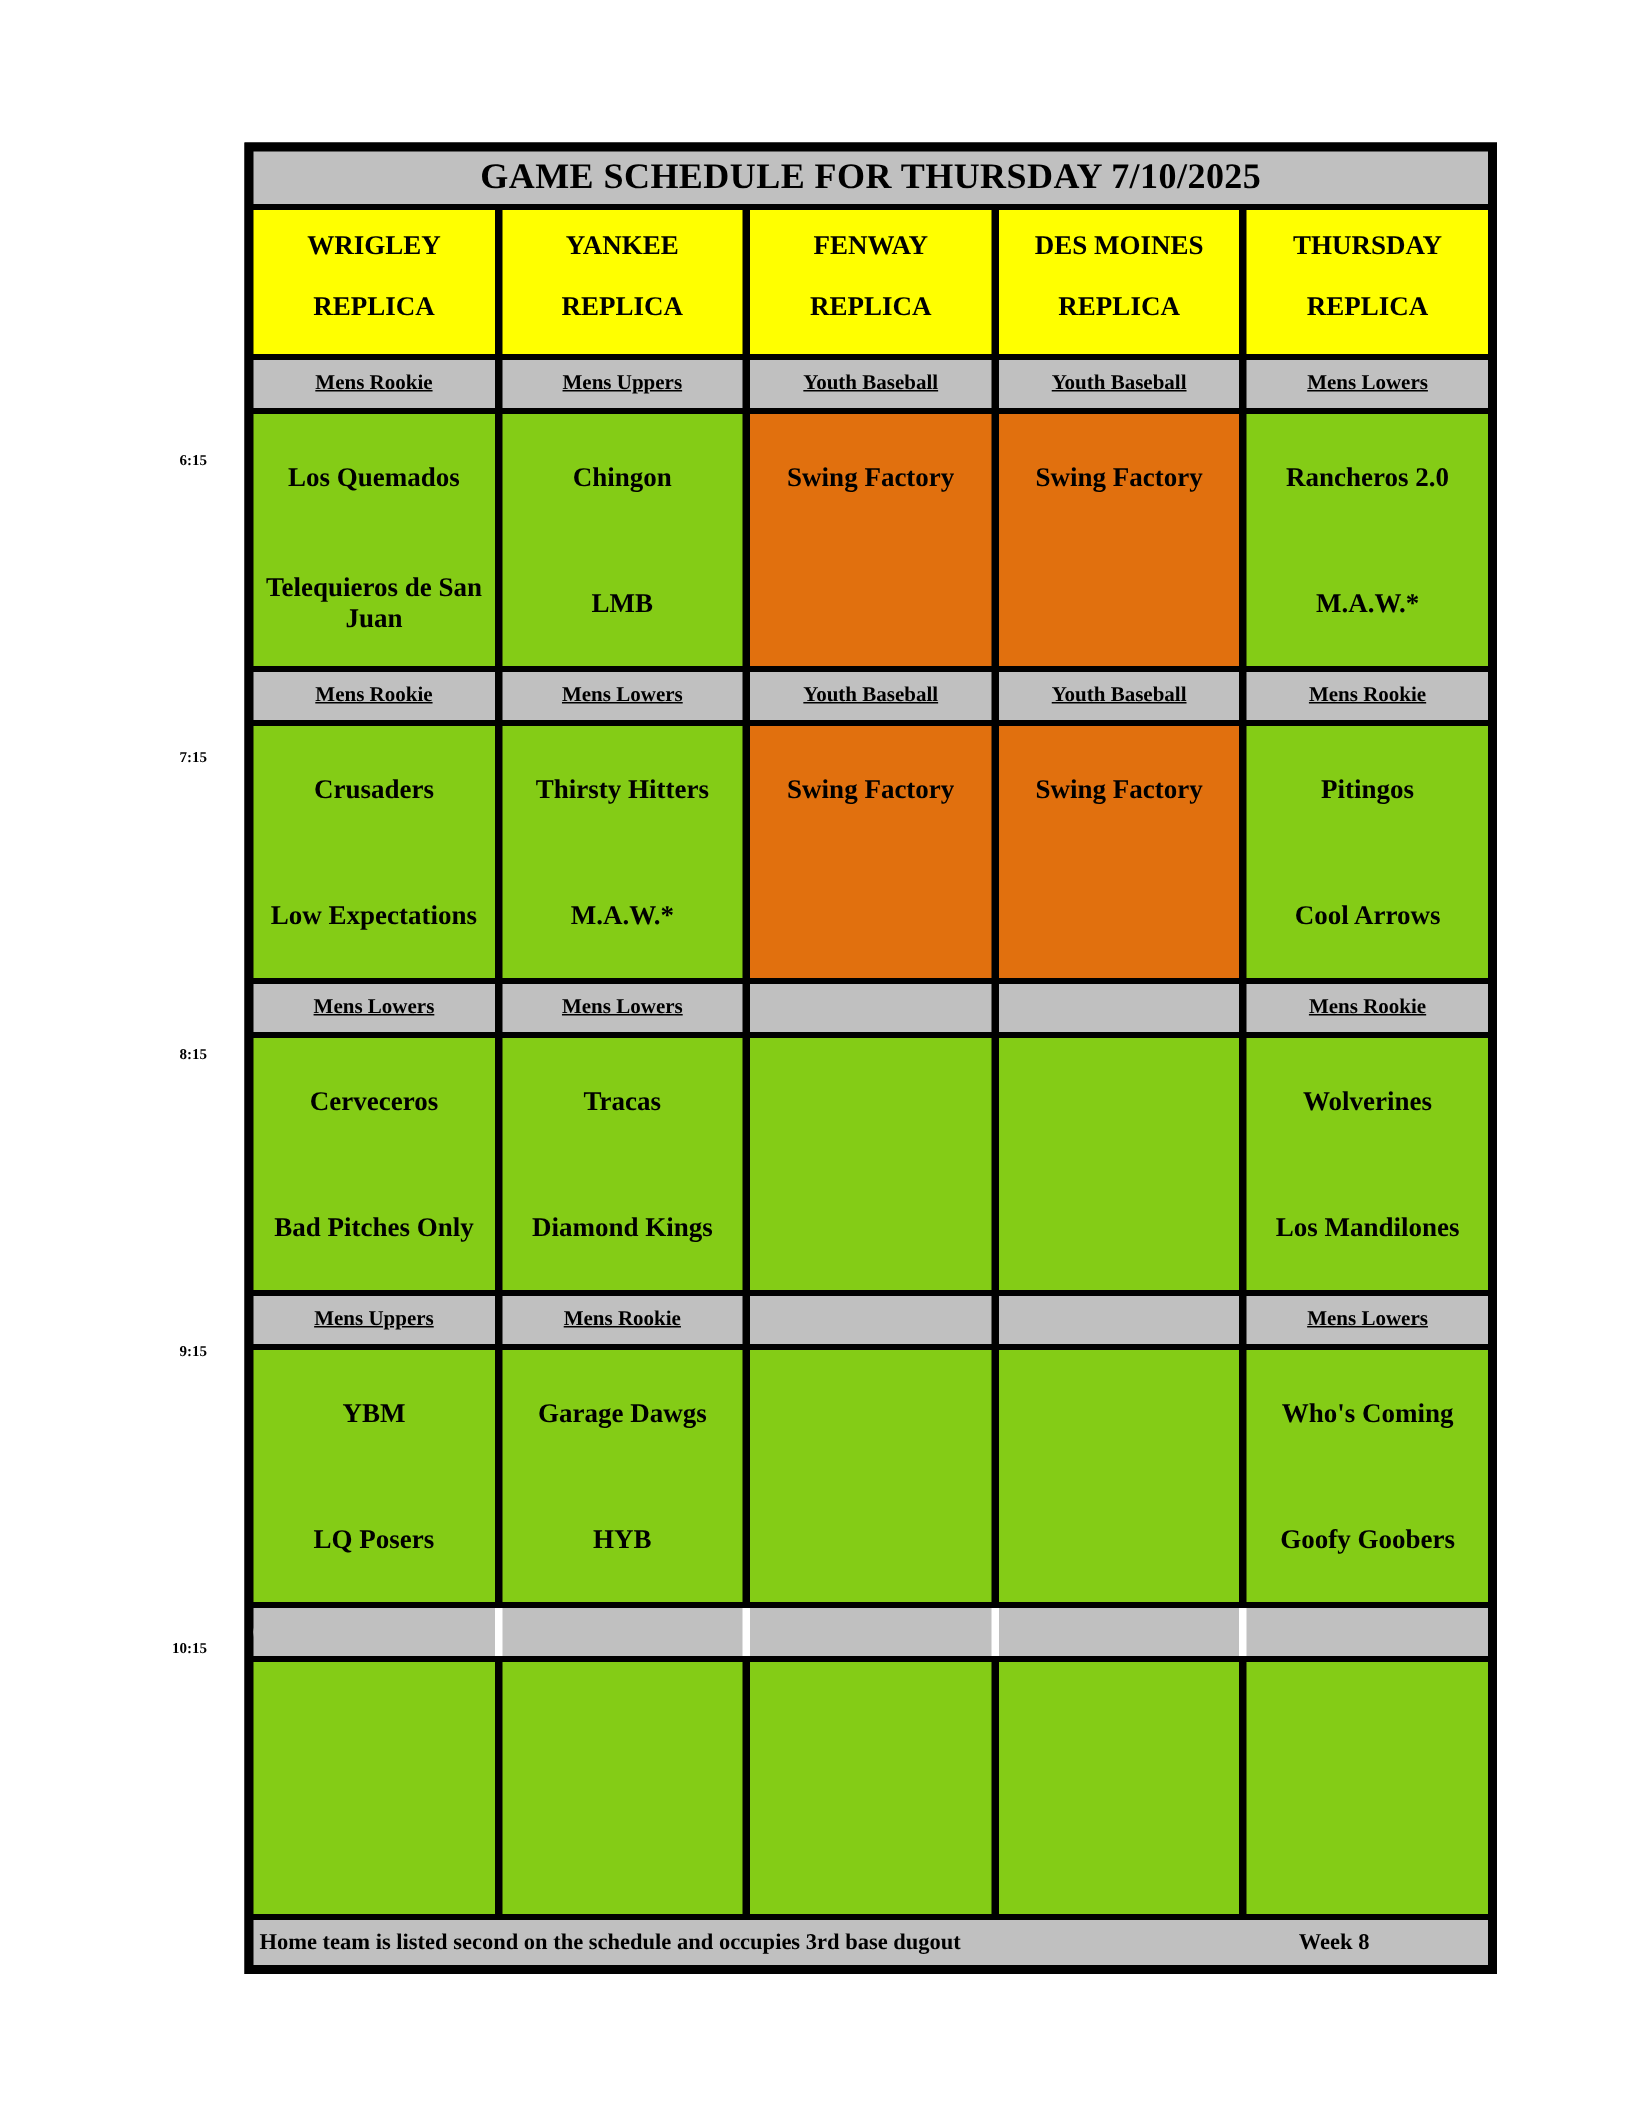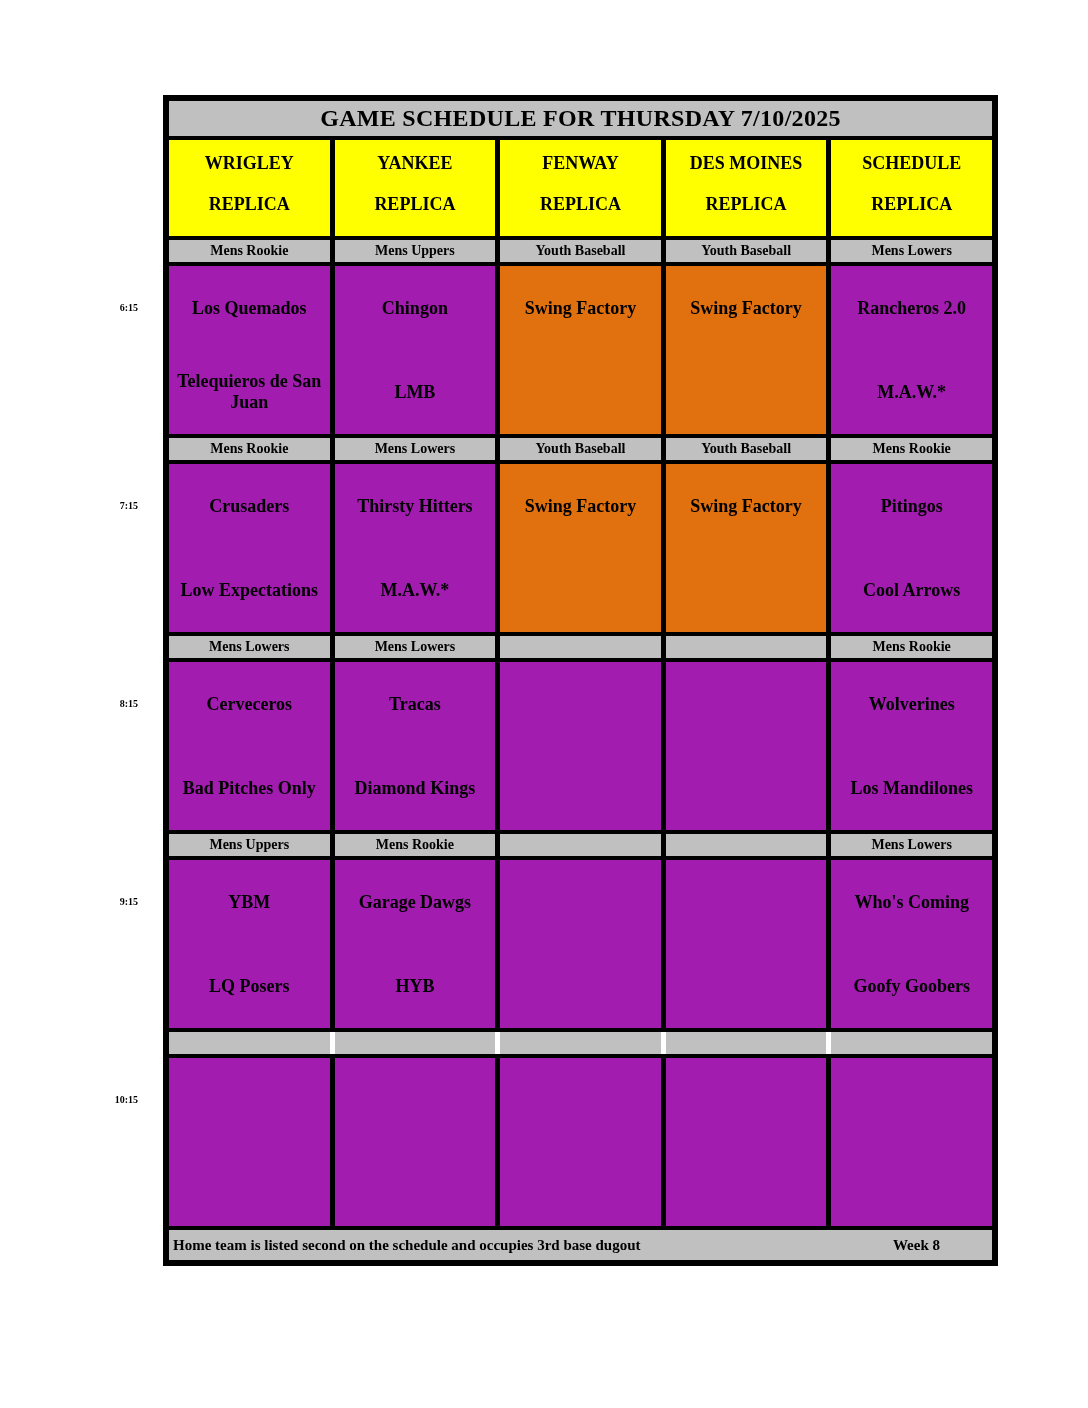--- a/index.html
+++ b/index.html
@@ -27,37 +27,37 @@
     display:flex; align-items:center; justify-content:center;
     font-size:24px; letter-spacing:0.3px;
   }
   .grid5 { display:grid; grid-template-columns:repeat(5,1fr); gap:5px; background:#000;border-radius:18px; }
   .row-fields { height:96px; }
   .field-cell {
     background:#FFFF00; display:flex; flex-direction:column;
     align-items:center; justify-content:center; gap:20px;
     font-size:18px; padding-bottom:8px; text-align:center;
   }
-  .row-division { height:22px; }
+  .row-division { height:32px;text-decoration:underline; }
   .row-division.gapless-white { background:#ffffff; }
   .division-cell {
     background:#C0C0C0; display:flex; align-items:center; justify-content:center;
     font-size:14px; text-align:center;
   }
   .row-games { height:168px; }
-  .game-cell { background:#a21caf; display:flex; flex-direction:column; }
+  .game-cell { background:#84cc16; display:flex; flex-direction:column; }
   .game-cell.highlight { background:#E1700E;font-family:Liberation Serif, serif; }
   .team-slot {
     flex:1; display:flex; align-items:center; justify-content:center;
     text-align:center; font-size:18px; line-height:1.15; padding:0 4px;
   }
   .row-footer {
     height:30px; background:#C0C0C0; display:flex; align-items:center;
     justify-content:space-between; font-size:15px;
-    padding-left:4px; padding-right:52px; box-sizing:border-box;
+    padding-left:4px; padding-right:79px; box-sizing:border-box;
   }
 </style>
 </head>
 <body>
 
 <div class="page">
 
   <div class="time-label" style="top:299px">6:15</div>
   <div class="time-label" style="top:497px">7:15</div>
   <div class="time-label" style="top:695px">8:15</div>
@@ -79,21 +79,21 @@
       </div>
       <div class="field-cell">
         <div>FENWAY</div>
         <div>REPLICA</div>
       </div>
       <div class="field-cell">
         <div>DES MOINES</div>
         <div>REPLICA</div>
       </div>
       <div class="field-cell">
-        <div>SCHEDULE</div>
+        <div>THURSDAY</div>
         <div>REPLICA</div>
       </div>
     </div>
 
     <div class="grid5 row-division">
       <div class="division-cell">Mens Rookie</div>
       <div class="division-cell">Mens Uppers</div>
       <div class="division-cell">Youth Baseball</div>
       <div class="division-cell">Youth Baseball</div>
       <div class="division-cell">Mens Lowers</div>

